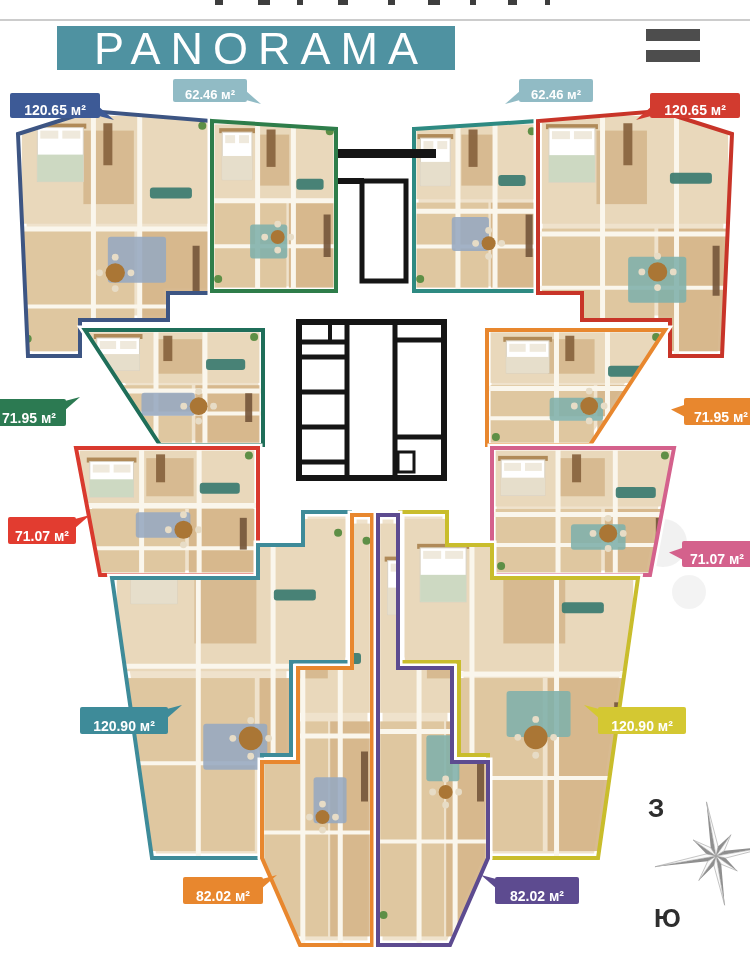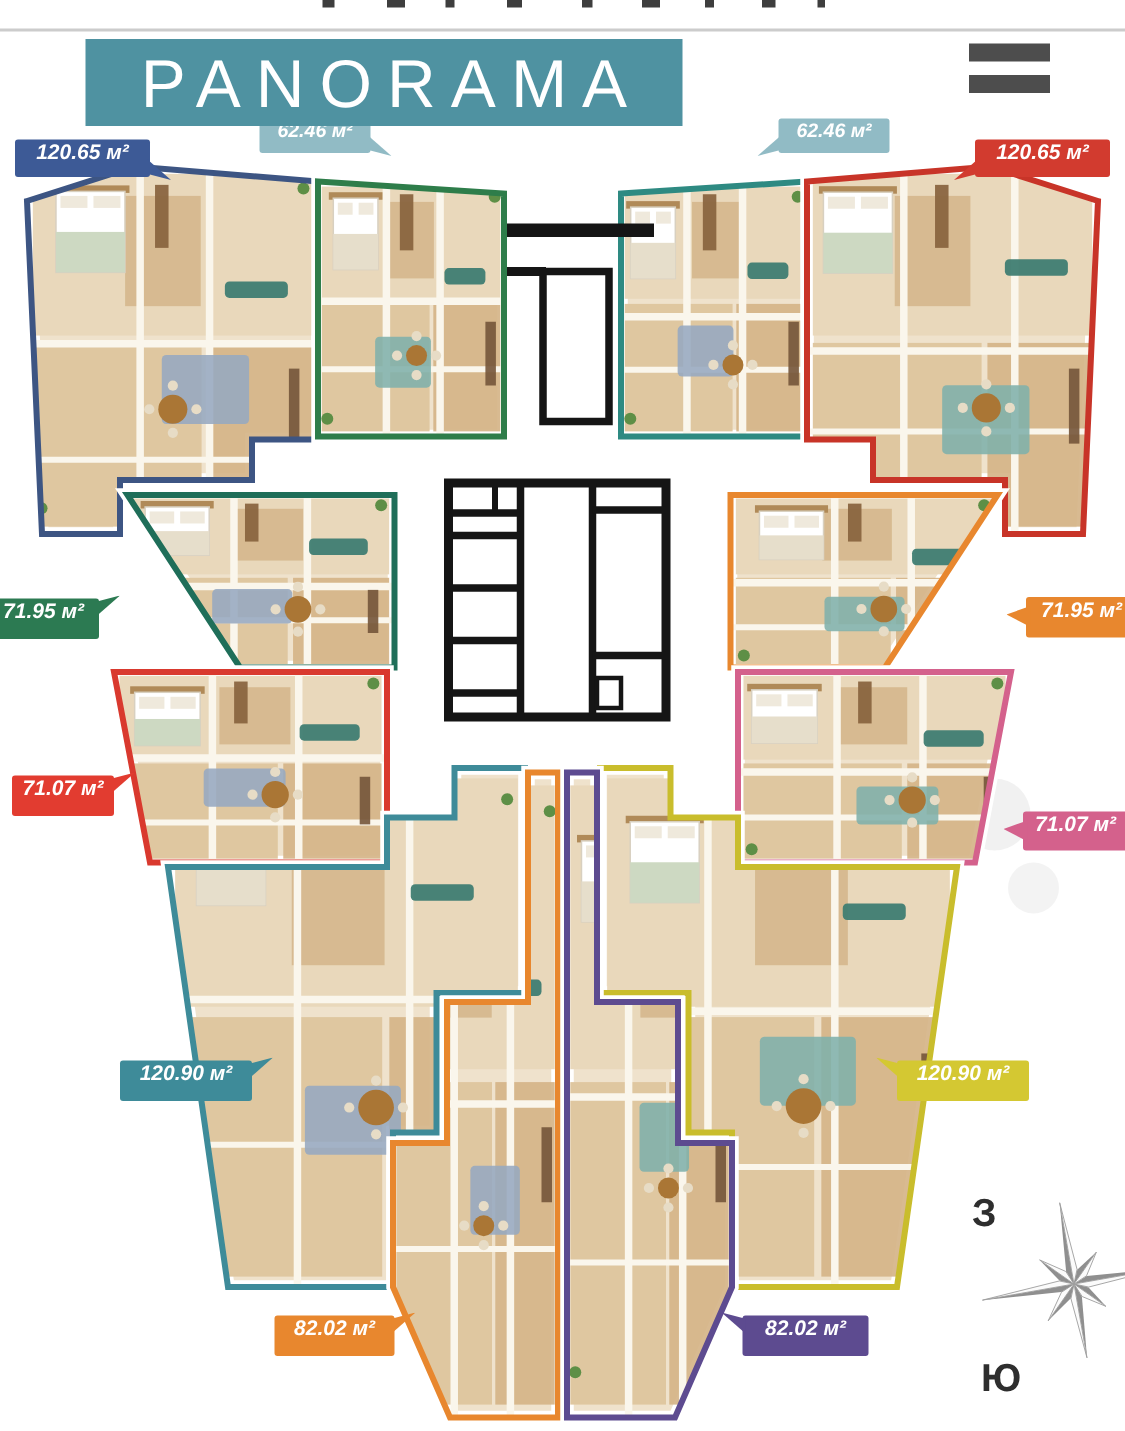--- a/index.html
+++ b/index.html
@@ -1,29 +1,29 @@
 <!DOCTYPE html>
 <html><head>
 <meta charset="utf-8">
 <style>
   html,body{margin:0;padding:0;background:#ffffff;}
   body{width:750px;height:954px;overflow:hidden;font-family:"Liberation Sans",sans-serif;}
   .stage{position:relative;width:750px;height:954px;background:#fff;overflow:hidden;}
   #plan{position:absolute;left:0;top:0;z-index:1;}
   .topline{position:absolute;left:0;top:19px;width:750px;height:2px;background:#cccccc;z-index:6;}
-  .banner{position:absolute;left:57px;top:26px;width:398px;height:58px;background:#4f92a1;
+  .banner{position:absolute;left:57px;top:26px;width:398px;height:44px;background:#4f92a1;
           display:flex;align-items:center;justify-content:center;z-index:6;}
   .banner span{color:#ffffff;font-size:45px;font-weight:400;letter-spacing:10px;padding-left:10px;line-height:1;}
   .hamburger{position:absolute;left:646px;top:29px;width:54px;height:34px;cursor:pointer;z-index:6;}
   .hamburger .bar{position:absolute;left:0;width:54px;height:12px;background:#4d4d4d;}
   .hamburger .bar:nth-child(1){top:0;}
   .hamburger .bar:nth-child(2){top:21px;}
 
   .area-label{position:absolute;color:#fff;font-weight:bold;font-size:14px;
-              display:flex;align-items:flex-start;justify-content:center;border-radius:2px;z-index:5;cursor:pointer;font-style:italic;}
+              display:flex;align-items:flex-end;justify-content:center;border-radius:2px;z-index:5;cursor:pointer;}
   .area-label .lbl-text{position:relative;z-index:2;white-space:nowrap;}
   .faded{opacity:.62;font-size:13px;}
   .tail{position:absolute;width:16px;height:14px;background:inherit;z-index:1;}
   .tail-dr{right:-14px;bottom:-2px;clip-path:polygon(0 0,0 70%,100% 100%);}
   .tail-dl{left:-14px;bottom:-2px;clip-path:polygon(100% 0,100% 70%,0 100%);}
   .tail-ur{right:-14px;top:-2px;clip-path:polygon(0 100%,0 30%,100% 0);}
   .tail-ul{left:-14px;top:-2px;clip-path:polygon(100% 100%,100% 30%,0 0);}
   .tail-l{left:-13px;top:6px;clip-path:polygon(100% 0,0 40%,100% 100%);}
 
   .lbl-0{left:10px;top:93px;width:90px;height:25px;}

